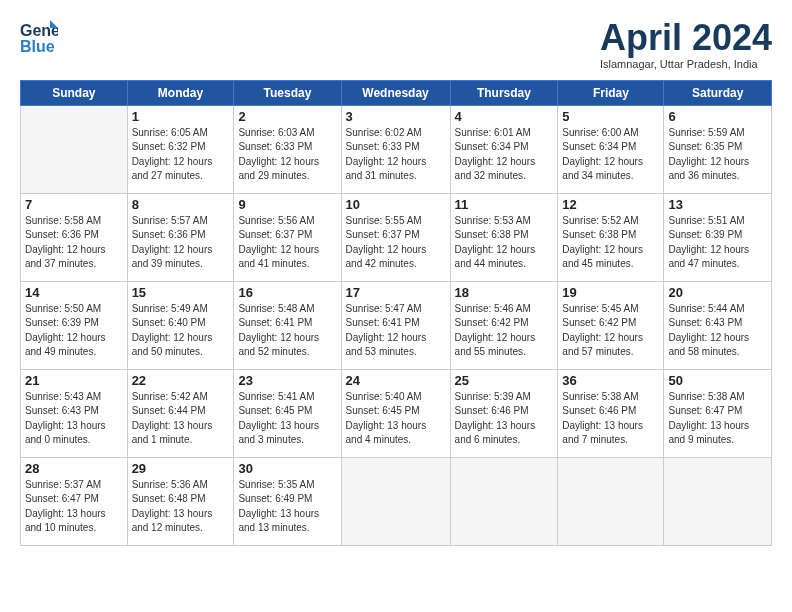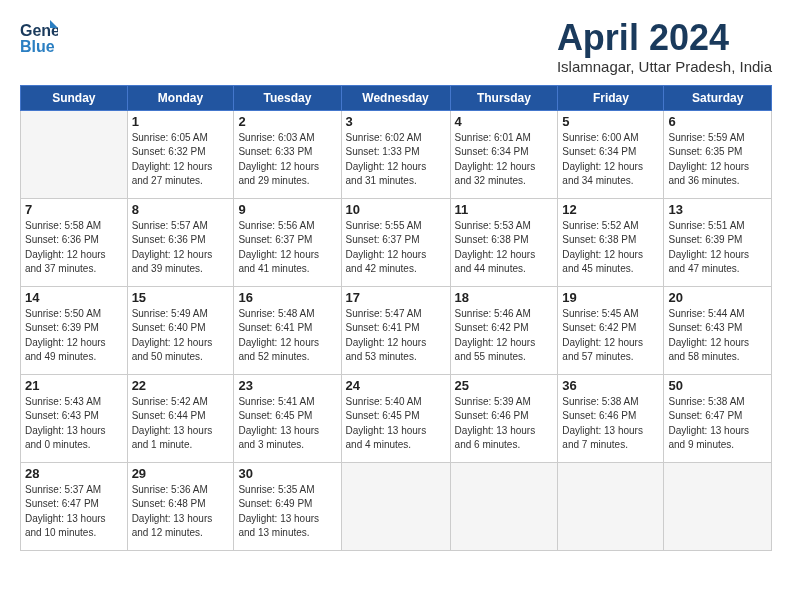--- a/index.html
+++ b/index.html
@@ -27,21 +27,21 @@
     }
     .title-block {
     }
     .month-title {
       font-size: 36px;
       font-weight: bold;
       color: #1a3a5c;
       line-height: 1.1;
     }
     .subtitle {
-      font-size: 15px;
+      font-size: 11px;
       color: #333;
     }
     .calendar {
       width: 100%;
       border-collapse: collapse;
     }
     .calendar th {
       background: #2255a0;
       color: #fff;
       font-size: 12px;
@@ -123,21 +123,21 @@
           <td>
             <span class="day-num">2</span>
             <div class="day-info">Sunrise: 6:03 AM
 Sunset: 6:33 PM
 Daylight: 12 hours
 and 29 minutes.</div>
           </td>
           <td>
             <span class="day-num">3</span>
             <div class="day-info">Sunrise: 6:02 AM
-Sunset: 1:33 PM
+Sunset: 6:33 PM
 Daylight: 12 hours
 and 31 minutes.</div>
           </td>
           <td>
             <span class="day-num">4</span>
             <div class="day-info">Sunrise: 6:01 AM
 Sunset: 6:34 PM
 Daylight: 12 hours
 and 32 minutes.</div>
           </td>

